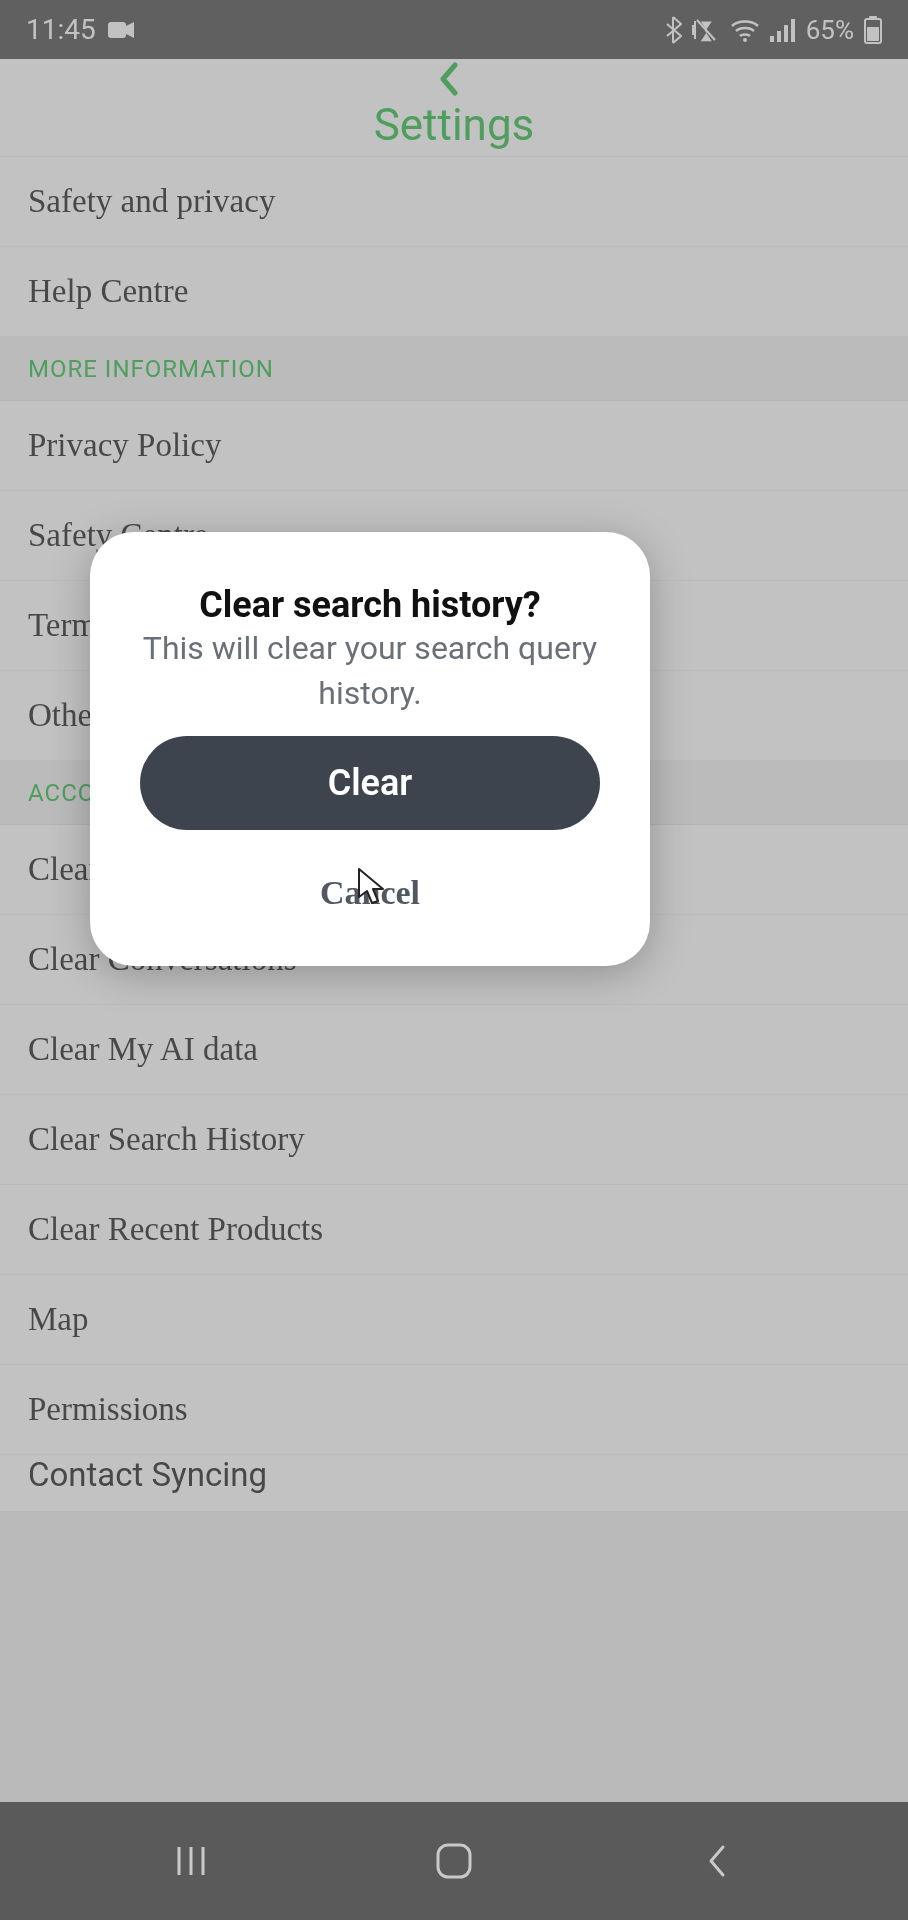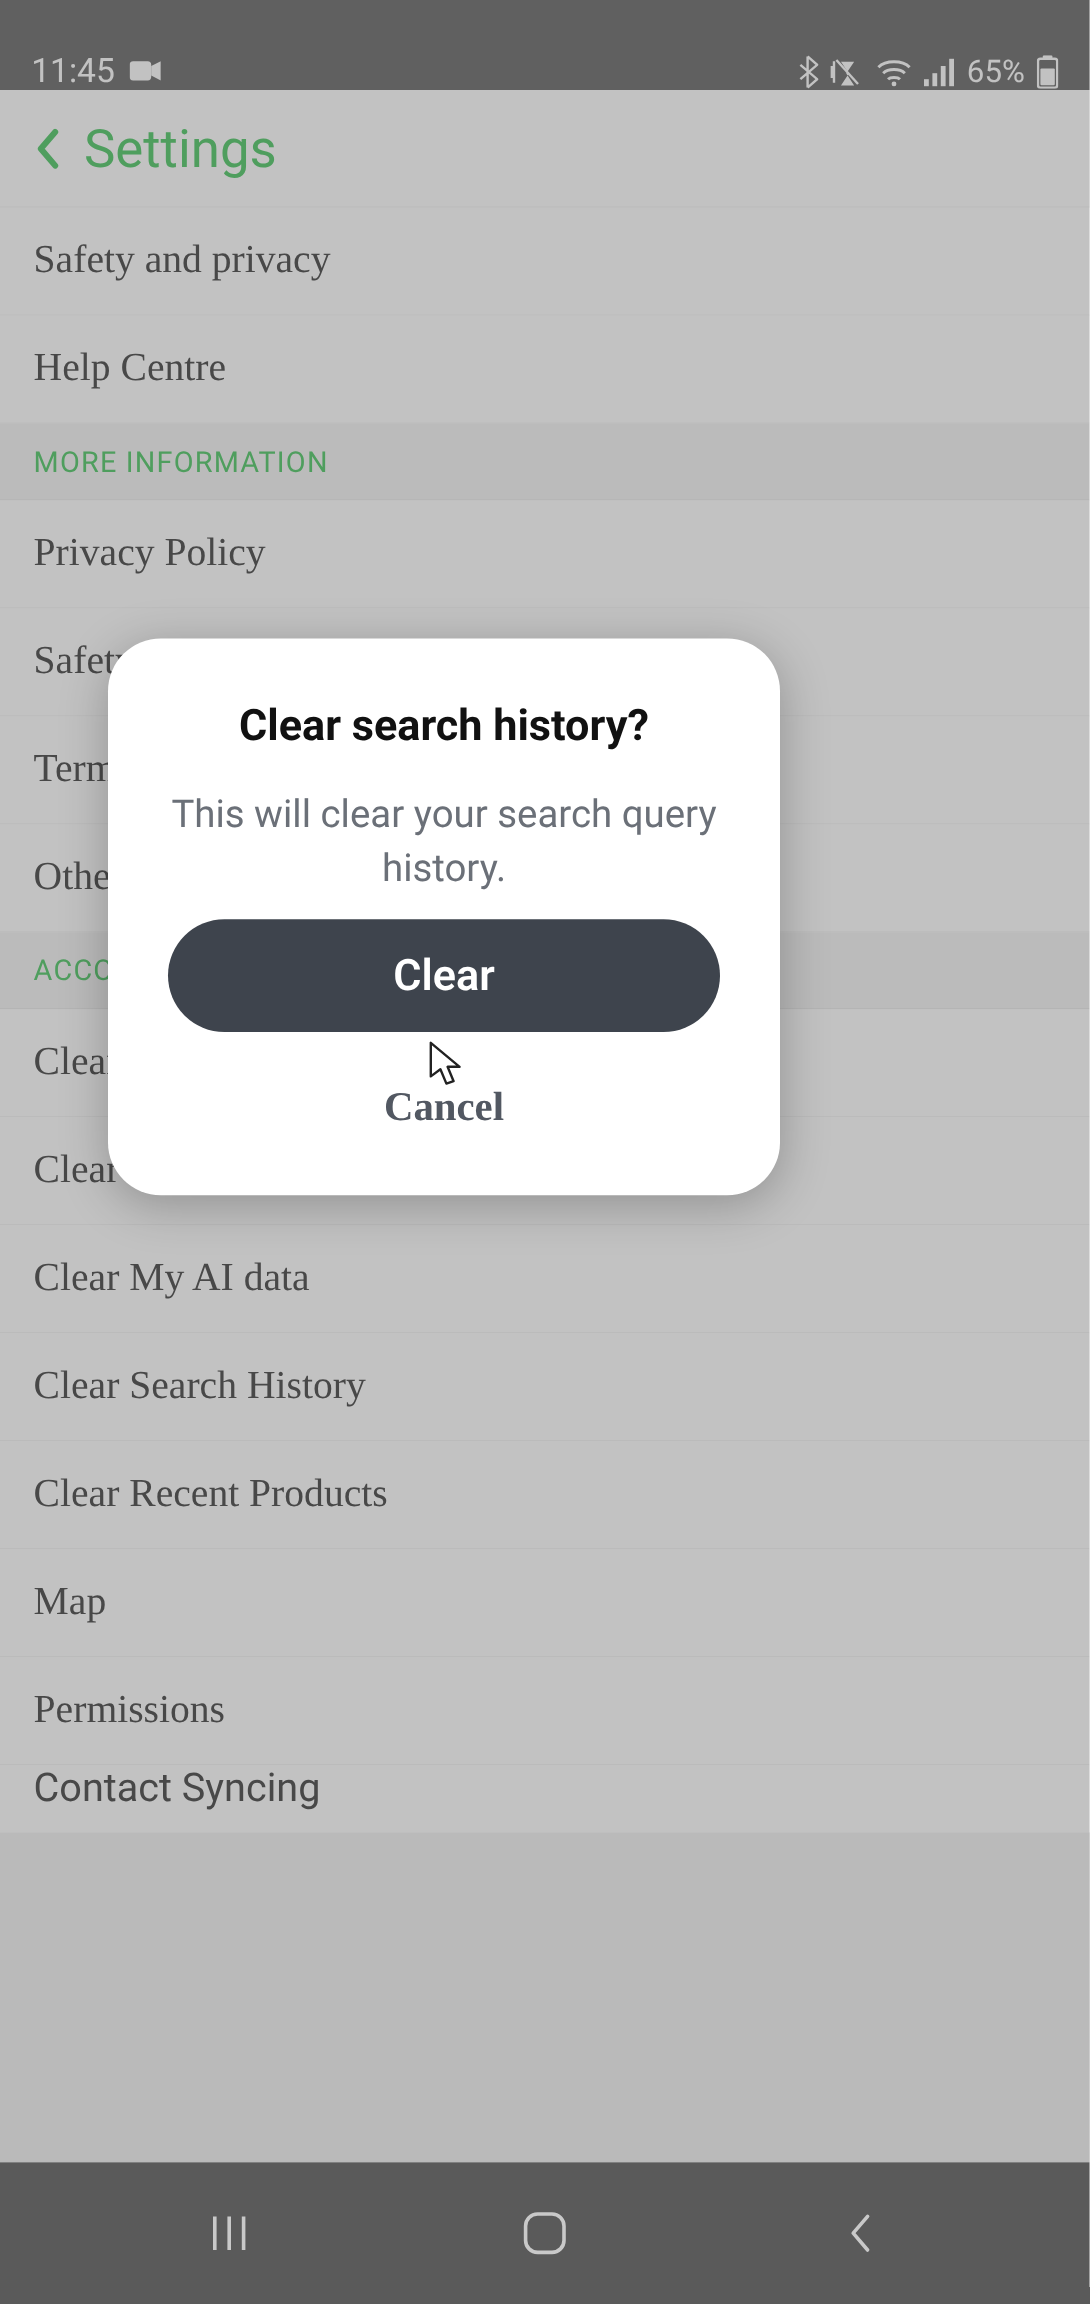--- a/index.html
+++ b/index.html
@@ -1,41 +1,42 @@
 <!DOCTYPE html>
 <html><head>
 <meta charset="utf-8">
 <style>
   * { margin: 0; padding: 0; box-sizing: border-box; }
   html, body { width: 908px; height: 1920px; overflow: hidden; font-family: -apple-system, BlinkMacSystemFont, "Segoe UI", Roboto, Helvetica, Arial, sans-serif; }
   body { background: #f0f0f0; position: relative; }
 
   
   .status-bar {
-    height: 75px;
+    height: 59px;
     background: #4e4e4e;
     color: #fff;
     display: flex;
-    align-items: flex-end;
+    align-items: center;
     justify-content: space-between;
     padding: 0 26px;
     font-size: 28px;
   }
   .status-left { display: flex; align-items: center; gap: 12px; }
   .status-right { display: flex; align-items: center; gap: 10px; font-size: 26px; }
   .status-right svg, .status-left svg { display: block; }
 
   
   .app-header {
     height: 98px;
     background: #fff;
     display: flex;
     align-items: center;
     padding: 0 20px;
     border-bottom: 1px solid rgba(0,0,0,0.06);
+    flex-direction: column;
   }
   .back-chevron {
     width: 40px; height: 40px;
     display: inline-flex; align-items: center; justify-content: center;
     margin-right: 10px;
   }
   .app-header-title {
     font-size: 44px;
     font-weight: 400;
     color: #2fbd4a;
@@ -91,21 +92,21 @@
     left: 90px;
     top: 532px;
     width: 560px;
     background: #fff;
     border-radius: 44px;
     padding: 52px 40px 44px 40px;
     box-shadow: 0 8px 40px rgba(0,0,0,0.25);
     text-align: center;
     z-index: 10;
   }
-  .dialog-title { font-size: 36px; font-weight: 700; color: #111; margin-bottom: 30px; }
+  .dialog-title { font-size: 36px; font-weight: 700; color: #111; }
   .dialog-msg { font-size: 32px; color: #6b7078; line-height: 1.4; margin-bottom: 20px; padding: 0 6px; }
   .dialog-clear {
     display: flex; align-items: center; justify-content: center;
     height: 94px;
     background: #3e444d;
     color: #fff;
     font-size: 36px;
     font-weight: 600;
     border-radius: 60px;
     margin: 12px 10px 34px 10px;

